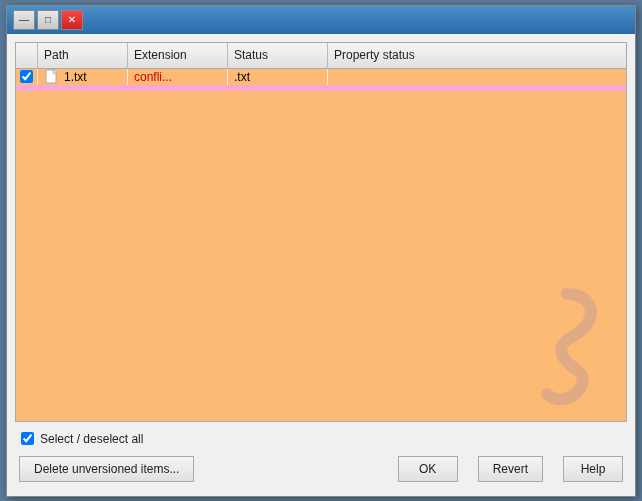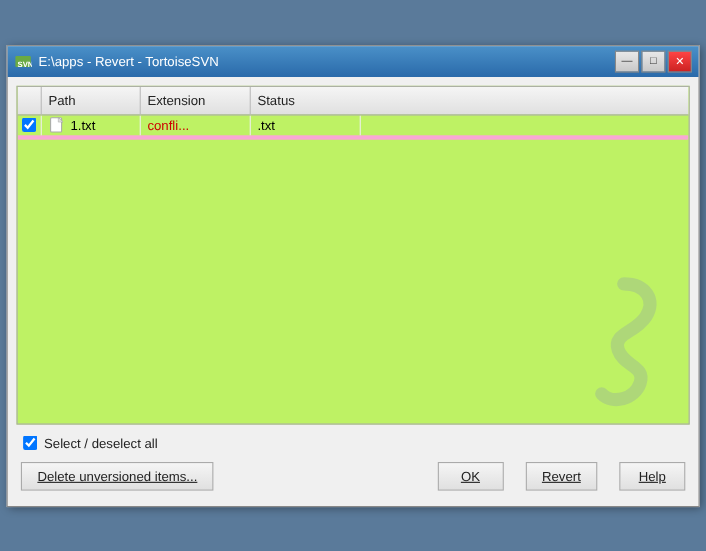--- a/index.html
+++ b/index.html
@@ -69,22 +69,22 @@
       background: linear-gradient(to bottom, #f44, #c22);
       color: white;
     }
 
     .window-content {
       padding: 8px;
     }
 
     .table-container {
       border: 1px solid #aaa;
-      background: #bef264;
-      height: 308px;
+      background: #fdba74;
+      height: 380px;
       overflow: hidden;
     }
 
     .table-header {
       display: flex;
       background: linear-gradient(to bottom, #f5f5f5, #e0e0e0);
       border-bottom: 1px solid #aaa;
       height: 26px;
     }
 
@@ -122,21 +122,21 @@
       border-right: none;
     }
 
     .table-body {
       height: calc(100% - 27px);
       overflow-y: auto;
     }
 
     .table-row {
       display: flex;
-      border-bottom: 4px solid #f9a8d4;
+      border-bottom: 6px solid #f9a8d4;
       height: 22px;
       align-items: center;
     }
 
     .td-cell {
       padding: 2px 6px;
       border-right: 1px solid #eee;
       display: flex;
       align-items: center;
       height: 100%;
@@ -206,21 +206,20 @@
 
     .btn {
       height: 26px;
       padding: 0 14px;
       border: 1px solid #aaa;
       background: linear-gradient(to bottom, #f5f5f5, #e0e0e0);
       cursor: pointer;
       font-size: 12px;
       color: #222;
       min-width: 60px;
-      text-decoration: underline;
     }
 
     .btn-delete {
       min-width: 150px;
     }
 
     .btn-group {
       display: flex;
       gap: 20px;
     }
@@ -238,28 +237,20 @@
       right: 15px;
       bottom: 95px;
     }
   </style>
 </head>
 <body>
 
 <div class="window">
 
   <div class="title-bar">
-    <div class="title-bar-left">
-
-      <svg width="16" height="16" viewBox="0 0 16 16">
-        <rect x="1" y="3" width="14" height="10" rx="1" fill="#6aaa44"></rect>
-        <text x="3" y="13" font-size="7" fill="white" font-weight="bold">SVN</text>
-      </svg>
-      <span class="title-text">E:\apps - Revert - TortoiseSVN</span>
-    </div>
     <div class="title-buttons">
       <div class="title-btn">—</div>
       <div class="title-btn">□</div>
       <div class="title-btn close">✕</div>
     </div>
   </div>
 
   <div class="window-content">
 
     <div class="table-wrapper">
@@ -268,20 +259,23 @@
         <div class="table-header">
           <div class="th-cell" style="width:22px; min-width:22px; border-right:1px solid #bbb;"></div>
           <div class="th-cell col-path">
             <span>Path</span>
           </div>
           <div class="th-cell col-ext">
             <span>Extension</span>
           </div>
           <div class="th-cell col-status">
             <span>Status</span>
+          </div>
+          <div class="th-cell col-propstatus">
+            <span>Property status</span>
           </div>
         </div>
 
         <div class="table-body">
 
           <div class="table-row">
             <div class="td-cell checkbox-cell" style="width:22px;min-width:22px;">
               <input type="checkbox" checked="" style="">
             </div>
             <div class="td-cell col-path">

